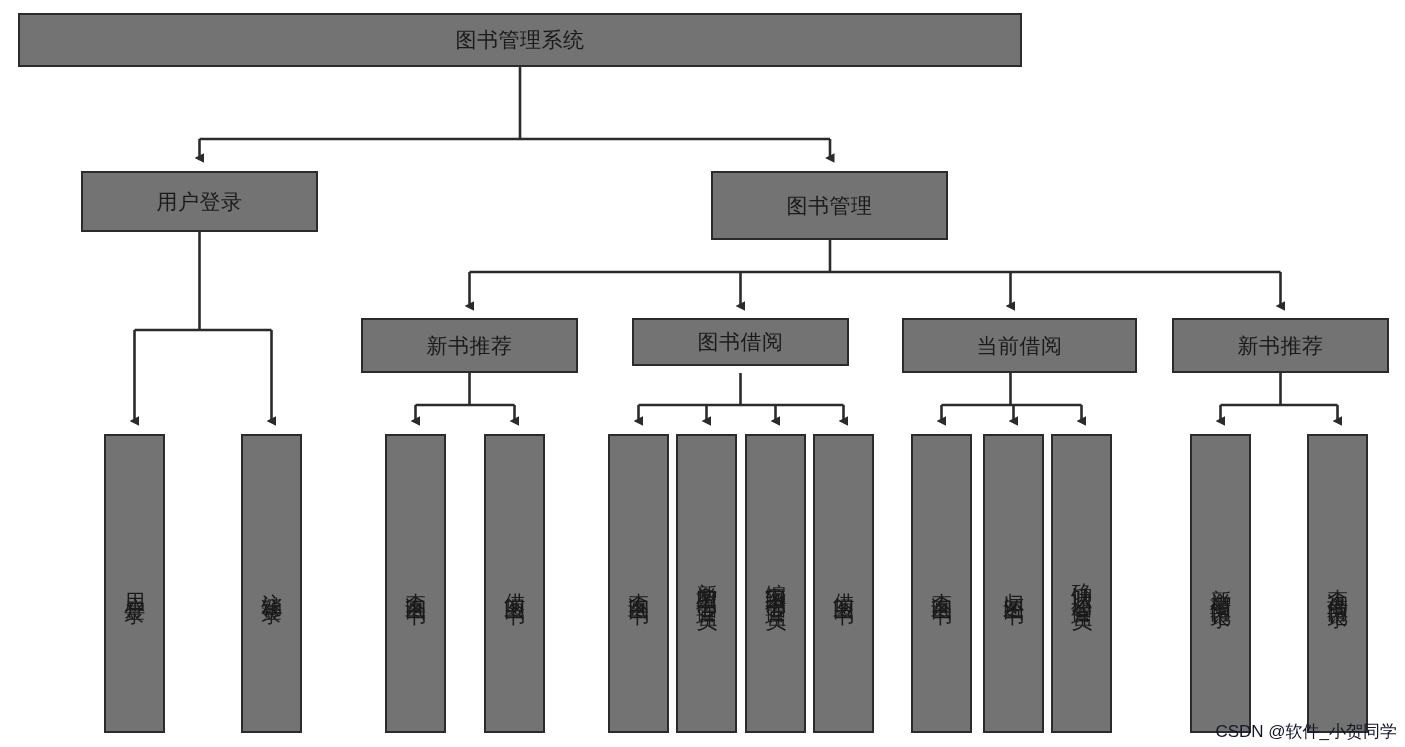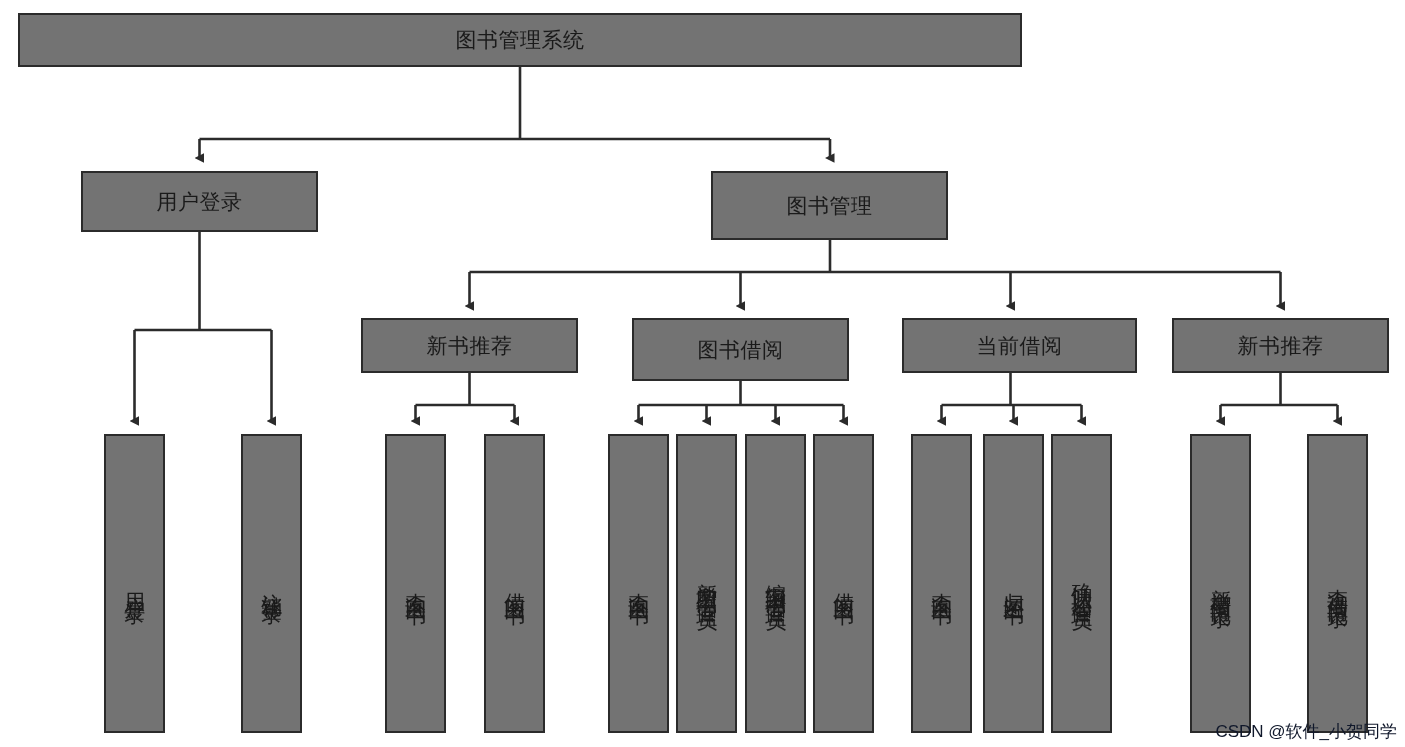--- a/index.html
+++ b/index.html
@@ -148,21 +148,21 @@
   <div class="node node-h" style="left:81px; top:171px; width:237px; height:61px;">
     <span>用户登录</span>
   </div>
   <div class="node node-h" style="left:711px; top:171px; width:237px; height:69px;">
     <span>图书管理</span>
   </div>
 
   <div class="node node-h" style="left:361px; top:318px; width:217px; height:55px;">
     <span>新书推荐</span>
   </div>
-  <div class="node node-h" style="left:632px; top:318px; width:217px; height:63px;">
+  <div class="node node-h" style="left:632px; top:318px; width:217px; height:48px;">
     <span>图书借阅</span>
   </div>
   <div class="node node-h" style="left:902px; top:318px; width:235px; height:55px;">
     <span>当前借阅</span>
   </div>
   <div class="node node-h" style="left:1172px; top:318px; width:217px; height:55px;">
     <span>新书推荐</span>
   </div>
 
   <div class="node node-v" style="left:104px; top:434px; width:61px; height:299px;">

